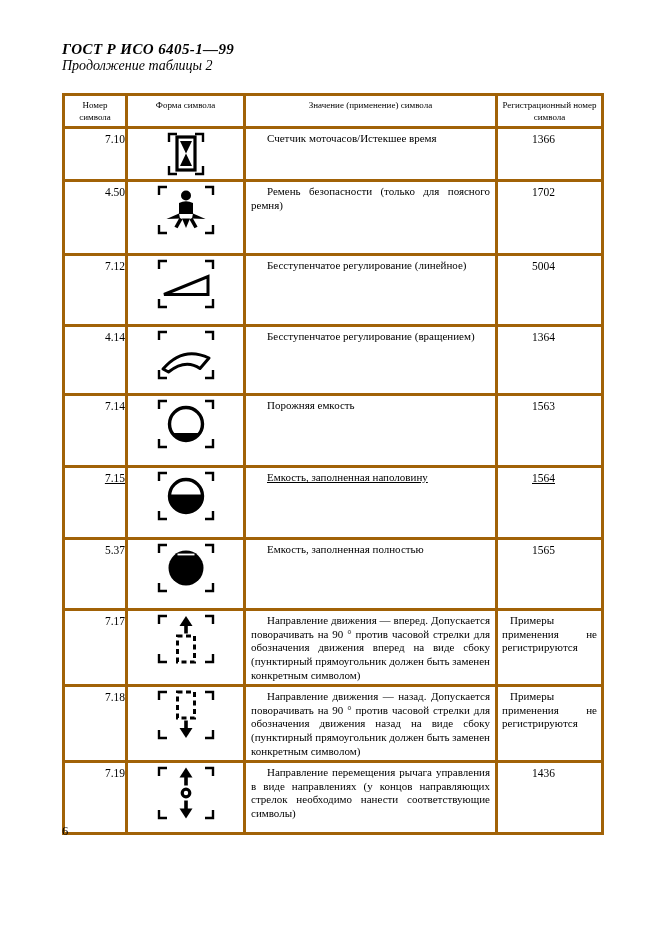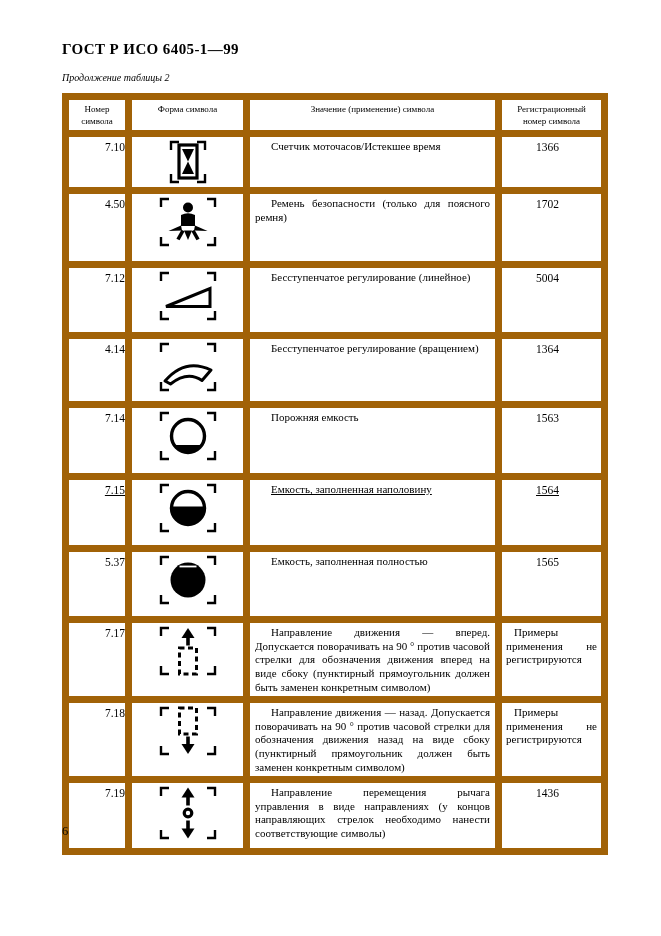--- a/index.html
+++ b/index.html
@@ -6,34 +6,34 @@
   html,body { width:661px; height:936px; }
   body {
     background:#ffffff;
     font-family:"Liberation Serif","DejaVu Serif",serif;
     color:#000;
     position:relative;
     overflow:hidden;
   }
   .doc-title {
     position:absolute; left:62px; top:41px;
-    font-size:15px; font-weight:bold; letter-spacing:.4px;
+    font-size:15px; font-weight:bold; letter-spacing:.4px;font-style:italic;
   }
   .table-caption {
-    position:absolute; left:62px; top:72px;
-    font-style:italic; font-size:10px;
+    position:absolute; left:62px; top:58px;
+    font-style:italic; font-size:14px;
   }
   table.sym-table {
     position:absolute; left:62px; top:93px;
     width:539px;
     border-collapse:collapse;
     table-layout:fixed;
   }
   table.sym-table th, table.sym-table td {
-    border:7px solid #a16207;
+    border:3px solid #a16207;
     vertical-align:top;
     overflow:hidden;
   }
   th.col-h {
     font-weight:normal; font-size:9px; line-height:1.35;
     text-align:center; vertical-align:middle;
     padding:3px 4px; height:33px;
   }
   td.num-cell {
     text-align:right; font-size:11.5px; padding-top:4px;

